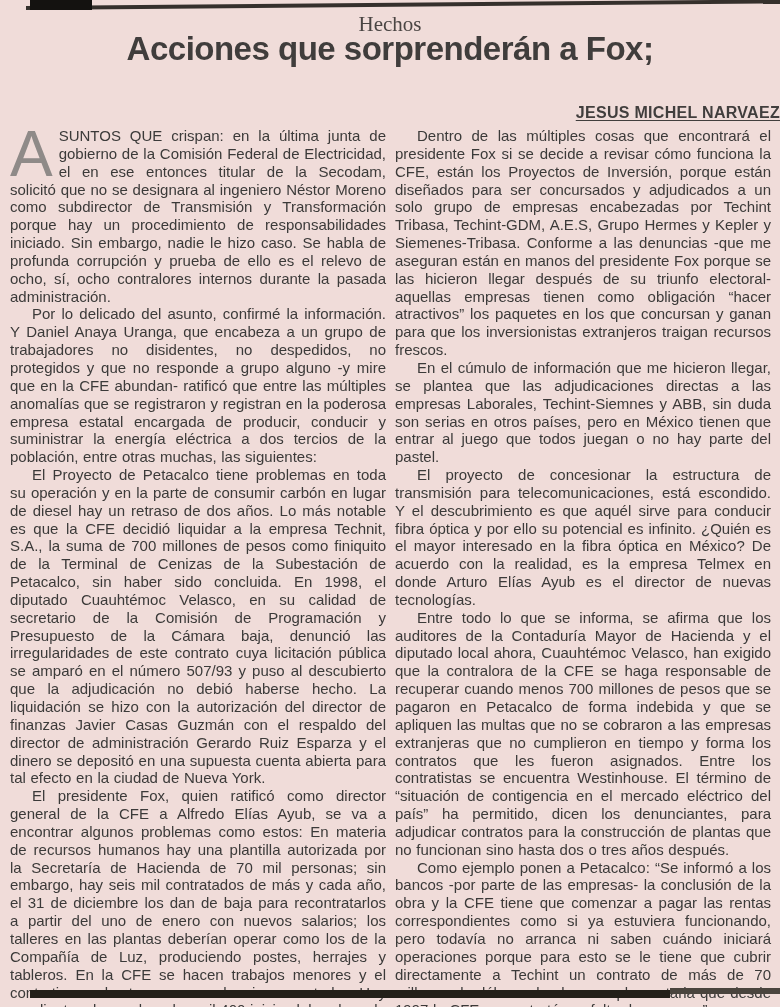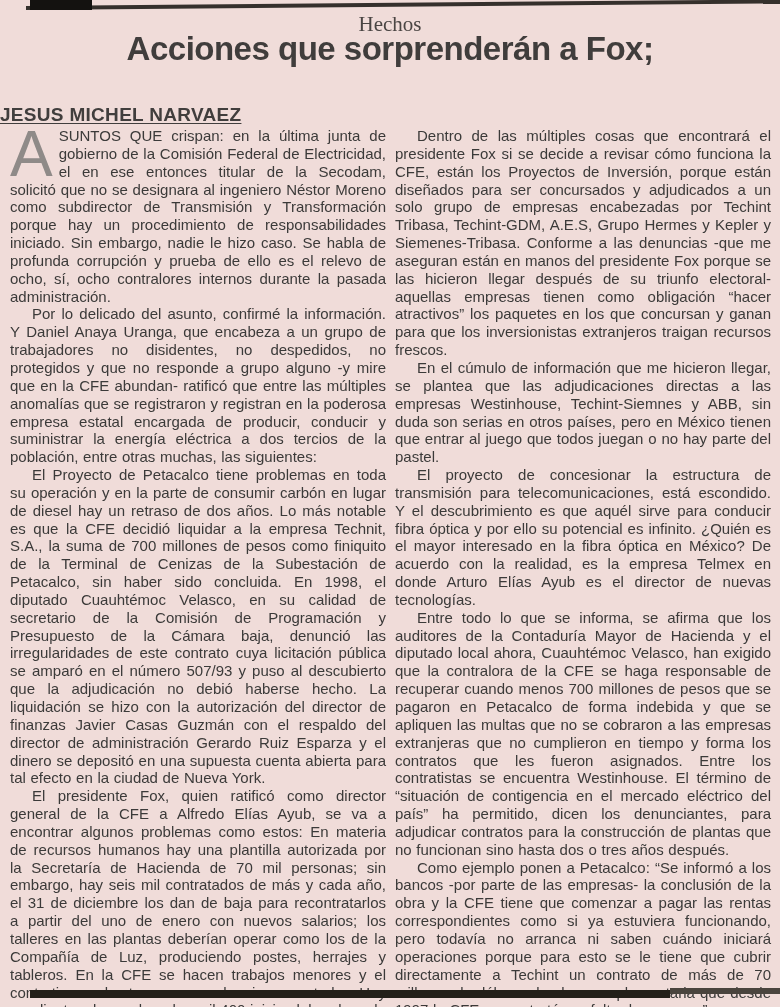--- a/index.html
+++ b/index.html
@@ -61,23 +61,23 @@
     line-height: 34px;
     letter-spacing: -0.5px;
     color: #403d3c;
   }
   .title .title-line { display: block; }
   .byline {
     position: absolute;
     top: 104px;
     left: 0;
     width: 780px;
-    text-align: left;
+    text-align: right;
     font-weight: bold;
-    font-size: 19px;
+    font-size: 16px;
     letter-spacing: 0.3px;
     color: #413e3d;
     text-decoration: underline;
     text-underline-offset: 2px;
   }
   .columns {
     position: absolute;
     top: 127px;
     left: 10px;
     width: 762px;
@@ -144,21 +144,21 @@
     <div class="col">
       <p class="para lead"><span class="dropcap">A</span><span>SUNTOS QUE crispan: en la última junta de gobierno de la Comisión Federal de Electricidad, el en ese entonces titular de la Secodam, solicitó que no se designara al ingeniero Néstor Moreno como subdirector de Transmisión y Transformación porque hay un procedimiento de responsabilidades iniciado. Sin embargo, nadie le hizo caso. Se habla de profunda corrupción y prueba de ello es el relevo de ocho, sí, ocho contralores internos durante la pasada administración.</span></p>
       <p class="para">Por lo delicado del asunto, confirmé la información. Y Daniel Anaya Uranga, que encabeza a un grupo de trabajadores no disidentes, no despedidos, no protegidos y que no responde a grupo alguno -y mire que en la CFE abundan- ratificó que entre las múltiples anomalías que se registraron y registran en la poderosa empresa estatal encargada de producir, conducir y suministrar la energía eléctrica a dos tercios de la población, entre otras muchas, las siguientes:</p>
       <p class="para">El Proyecto de Petacalco tiene problemas en toda su operación y en la parte de consumir carbón en lugar de diesel hay un retraso de dos años. Lo más notable es que la CFE decidió liquidar a la empresa Technit, S.A., la suma de 700 millones de pesos como finiquito de la Terminal de Cenizas de la Subestación de Petacalco, sin haber sido concluida. En 1998, el diputado Cuauhtémoc Velasco, en su calidad de secretario de la Comisión de Programación y Presupuesto de la Cámara baja, denunció las irregularidades de este contrato cuya licitación pública se amparó en el número 507/93 y puso al descubierto que la adjudicación no debió haberse hecho. La liquidación se hizo con la autorización del director de finanzas Javier Casas Guzmán con el respaldo del director de administración Gerardo Ruiz Esparza y el dinero se depositó en una supuesta cuenta abierta para tal efecto en la ciudad de Nueva York.</p>
       <p class="para">El presidente Fox, quien ratificó como director general de la CFE a Alfredo Elías Ayub, se va a encontrar algunos problemas como estos: En materia de recursos humanos hay una plantilla autorizada por la Secretaría de Hacienda de 70 mil personas; sin embargo, hay seis mil contratados de más y cada año, el 31 de diciembre los dan de baja para recontratarlos a partir del uno de enero con nuevos salarios; los talleres en las plantas deberían operar como los de la Compañía de Luz, produciendo postes, herrajes y tableros. En la CFE se hacen trabajos menores y el contratismo de terceros se ha incrementado. Hay pendientes de resolver dos mil 400 juicios laborales y la lucha que traen entre sí los jurídicos de la Subdirección de Distribución, la Gerencia de Relaciones Laborales y la Coordinación Jurídica ha impedido darles solución adecuada.</p>
 
     </div>
 
     <div class="col">
       <p class="para">Dentro de las múltiples cosas que encontrará el presidente Fox si se decide a revisar cómo funciona la CFE, están los Proyectos de Inversión, porque están diseñados para ser concursados y adjudicados a un solo grupo de empresas encabezadas por Techint Tribasa, Techint-GDM, A.E.S, Grupo Hermes y Kepler y Siemenes-Tribasa. Conforme a las denuncias -que me aseguran están en manos del presidente Fox porque se las hicieron llegar después de su triunfo electoral- aquellas empresas tienen como obligación “hacer atractivos” los paquetes en los que concursan y ganan para que los inversionistas extranjeros traigan recursos frescos.</p>
-      <p class="para">En el cúmulo de información que me hicieron llegar, se plantea que las adjudicaciones directas a las empresas Westinhouse, Techint-Siemnes y ABB, sin duda son serias en otros países, pero en México tienen que entrar al juego que todos juegan o no hay parte del pastel.</p>
+      <p class="para">En el cúmulo de información que me hicieron llegar, se plantea que las adjudicaciones directas a las empresas Laborales, Techint-Siemnes y ABB, sin duda son serias en otros países, pero en México tienen que entrar al juego que todos juegan o no hay parte del pastel.</p>
       <p class="para">El proyecto de concesionar la estructura de transmisión para telecomunicaciones, está escondido. Y el descubrimiento es que aquél sirve para conducir fibra óptica y por ello su potencial es infinito. ¿Quién es el mayor interesado en la fibra óptica en México? De acuerdo con la realidad, es la empresa Telmex en donde Arturo Elías Ayub es el director de nuevas tecnologías.</p>
       <p class="para">Entre todo lo que se informa, se afirma que los auditores de la Contaduría Mayor de Hacienda y el diputado local ahora, Cuauhtémoc Velasco, han exigido que la contralora de la CFE se haga responsable de recuperar cuando menos 700 millones de pesos que se pagaron en Petacalco de forma indebida y que se apliquen las multas que no se cobraron a las empresas extranjeras que no cumplieron en tiempo y forma los contratos que les fueron asignados. Entre los contratistas se encuentra Westinhouse. El término de “situación de contigencia en el mercado eléctrico del país” ha permitido, dicen los denunciantes, para adjudicar contratos para la construcción de plantas que no funcionan sino hasta dos o tres años después.</p>
       <p class="para">Como ejemplo ponen a Petacalco: “Se informó a los bancos -por parte de las empresas- la conclusión de la obra y la CFE tiene que comenzar a pagar las rentas correspondientes como si ya estuviera funcionando, pero todavía no arranca ni saben cuándo iniciará operaciones porque para esto se le tiene que cubrir directamente a Techint un contrato de más de 70 millones de dólares de obra complementaria que desde 1997 la CFE no contrató por falta de recursos”.</p>
 
     </div>
 
   </div>
 
   <div class="bottom-rule"></div>
   <div class="bottom-rule-right"></div>

